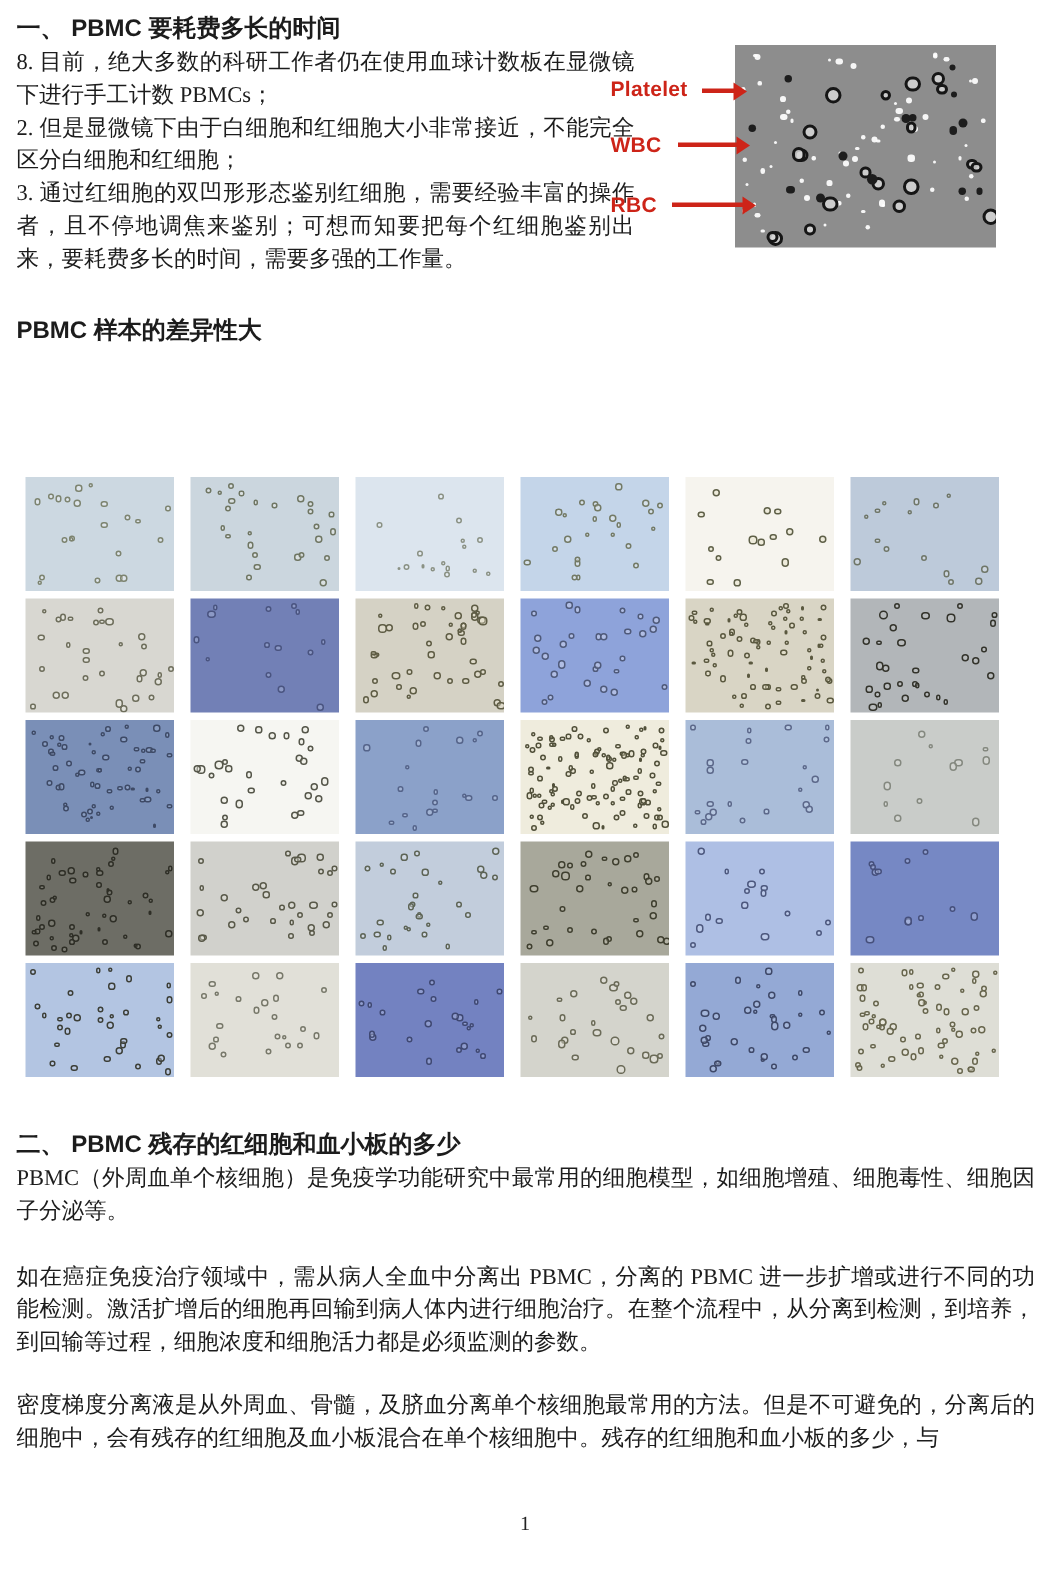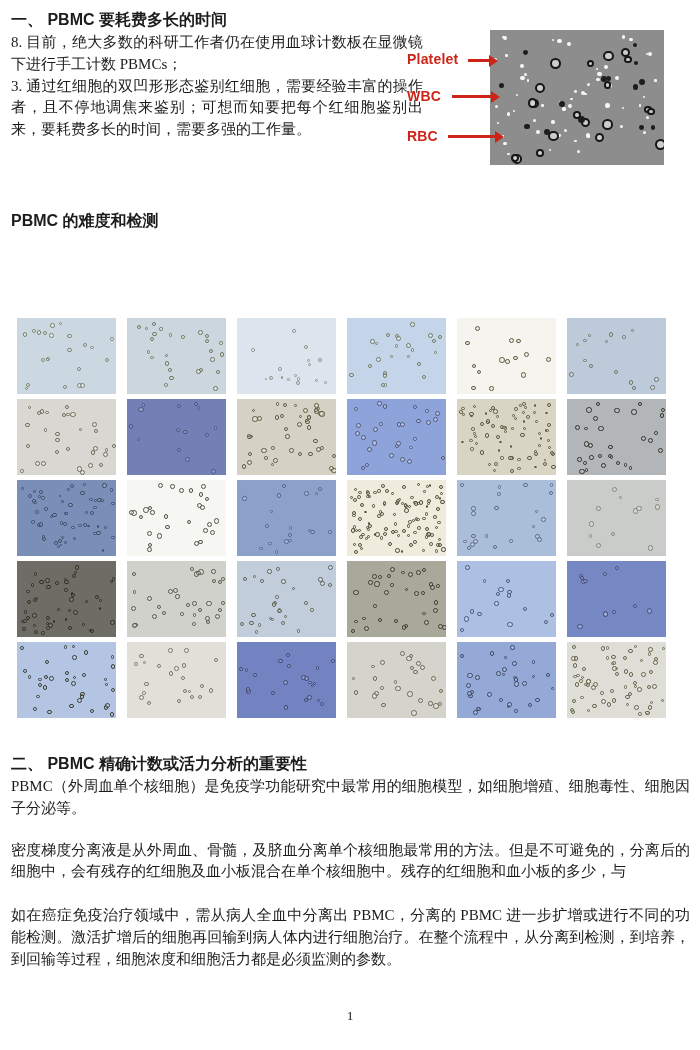--- a/index.html
+++ b/index.html
@@ -64,20 +64,21 @@
   }
 </style>
 </head>
 <body>
 
 <div class="page">
 
   <div class="blk" id="sec1">
     <h2 class="hd">一、 PBMC 要耗费多长的时间</h2>
     <p class="para">8.  目前，绝大多数的科研工作者仍在使用血球计数板在显微镜下进行手工计数 PBMCs；</p>
+    <p class="para">2.  但是显微镜下由于白细胞和红细胞大小非常接近，不能完全区分白细胞和红细胞；</p>
     <p class="para">3.  通过红细胞的双凹形形态鉴别红细胞，需要经验丰富的操作者，且不停地调焦来鉴别；可想而知要把每个红细胞鉴别出来，要耗费多长的时间，需要多强的工作量。</p>
   </div>
 
   <div id="micrograph" style="background: rgb(141, 141, 141);">
       <span class="dot" style="height: 4.4px; width: 4.4px; left: 61.7%; top: 30.8%; background: rgba(255, 255, 255, 0.92);"></span>
       <span class="dot" style="height: 3.9px; width: 3.9px; left: 44.9%; top: 54.9%; background: rgba(255, 255, 255, 0.92);"></span>
       <span class="dot" style="height: 2.1px; width: 2.1px; left: 56.5%; top: 78.8%; background: rgba(255, 255, 255, 0.92);"></span>
       <span class="dot" style="height: 2.4px; width: 2.4px; left: 35.4%; top: 6.3%; background: rgba(255, 255, 255, 0.92);"></span>
       <span class="dot" style="height: 2.8px; width: 2.8px; left: 2.7%; top: 80.6%; background: rgba(255, 255, 255, 0.92);"></span>
       <span class="dot" style="height: 2.1px; width: 2.1px; left: 39.5%; top: 52.8%; background: rgba(255, 255, 255, 0.92);"></span>
@@ -169,21 +170,21 @@
       <span class="dot" style="height: 4.2px; width: 4.2px; left: 82.8%; top: 23%; background: rgb(29, 29, 29);"></span>
     </div>
   <span class="ann-label" id="ann-label-0">Platelet</span>
   <span class="ann-label" id="ann-label-1">WBC</span>
   <span class="ann-label" id="ann-label-2">RBC</span>
   <div class="arrow" id="arrow-0"></div>
   <div class="arrow" id="arrow-1"></div>
   <div class="arrow" id="arrow-2"></div>
 
   <div class="blk" id="sec2">
-    <h2 class="hd">PBMC 的难度和检测</h2>
+    <h2 class="hd">PBMC 样本的差异性大</h2>
   </div>
 
   <div id="sample-grid">
       <div class="cell" style="background: rgb(204, 216, 225);">
         <span class="dot" style="height: 3px; width: 3px; left: 7.8%; top: 90.9%; border: 1px solid rgb(125, 132, 112); background: rgba(255, 255, 255, 0.35);"></span>
         <span class="dot" style="height: 4.4px; width: 4.4px; left: 51%; top: 39.5%; border: 1px solid rgb(125, 132, 112); background: rgba(255, 255, 255, 0.35);"></span>
         <span class="dot" style="height: 3.9px; width: 3.9px; left: 24.6%; top: 52.8%; border: 1px solid rgb(125, 132, 112); background: rgba(255, 255, 255, 0.35);"></span>
         <span class="dot" style="height: 4.5px; width: 4.5px; left: 26.2%; top: 17%; border: 1px solid rgb(125, 132, 112); background: rgba(255, 255, 255, 0.35);"></span>
         <span class="dot" style="height: 4.5px; width: 4.5px; left: 50.7%; top: 20.7%; border: 1px solid rgb(125, 132, 112); background: rgba(255, 255, 255, 0.35);"></span>
         <span class="dot" style="height: 3.7px; width: 3.7px; left: 29.6%; top: 51.1%; border: 1px solid rgb(125, 132, 112); background: rgba(255, 255, 255, 0.35);"></span>
@@ -1191,21 +1192,21 @@
         <span class="dot" style="height: 4.6px; width: 4.6px; left: 18.7%; top: 53.3%; border: 1px solid rgb(104, 102, 78); background: rgba(240, 237, 225, 0.4);"></span>
         <span class="dot" style="height: 4.6px; width: 4.6px; left: 70.8%; top: 59.5%; border: 1px solid rgb(104, 102, 78); background: rgba(240, 237, 225, 0.4);"></span>
         <span class="dot" style="height: 4.4px; width: 4.4px; left: 79%; top: 90.3%; border: 1px solid rgb(104, 102, 78); background: rgba(240, 237, 225, 0.4);"></span>
         <span class="dot" style="height: 4.3px; width: 4.3px; left: 7.6%; top: 53.2%; border: 1px solid rgb(104, 102, 78); background: rgba(240, 237, 225, 0.4);"></span>
         <span class="dot" style="height: 5px; width: 5px; left: 24.2%; top: 56.6%; border: 1px solid rgb(104, 102, 78); background: rgba(240, 237, 225, 0.4);"></span>
         <span class="dot" style="height: 3px; width: 3px; left: 84%; top: 77.1%; border: 1px solid rgb(104, 102, 78); background: rgba(240, 237, 225, 0.4);"></span>
       </div>
     </div>
 
   <div class="blk" id="sec3">
-    <h2 class="hd">二、 PBMC 精确计数或活力分析的重要性</h2>
+    <h2 class="hd">二、 PBMC 残存的红细胞和血小板的多少</h2>
     <p class="para">PBMC（外周血单个核细胞）是免疫学功能研究中最常用的细胞模型，如细胞增殖、细胞毒性、细胞因子分泌等。</p>
+    <p class="para gap-md">如在癌症免疫治疗领域中，需从病人全血中分离出 PBMC，分离的 PBMC 进一步扩增或进行不同的功能检测。激活扩增后的细胞再回输到病人体内进行细胞治疗。在整个流程中，从分离到检测，到培养，到回输等过程，细胞浓度和细胞活力都是必须监测的参数。</p>
     <p class="para gap-sm">密度梯度分离液是从外周血、骨髓，及脐血分离单个核细胞最常用的方法。但是不可避免的，分离后的细胞中，会有残存的红细胞及血小板混合在单个核细胞中。残存的红细胞和血小板的多少，与</p>
-    <p class="para gap-md">如在癌症免疫治疗领域中，需从病人全血中分离出 PBMC，分离的 PBMC 进一步扩增或进行不同的功能检测。激活扩增后的细胞再回输到病人体内进行细胞治疗。在整个流程中，从分离到检测，到培养，到回输等过程，细胞浓度和细胞活力都是必须监测的参数。</p>
   </div>
 
   <div id="page-number">1</div>
 
 </div>
 
 </body></html>

